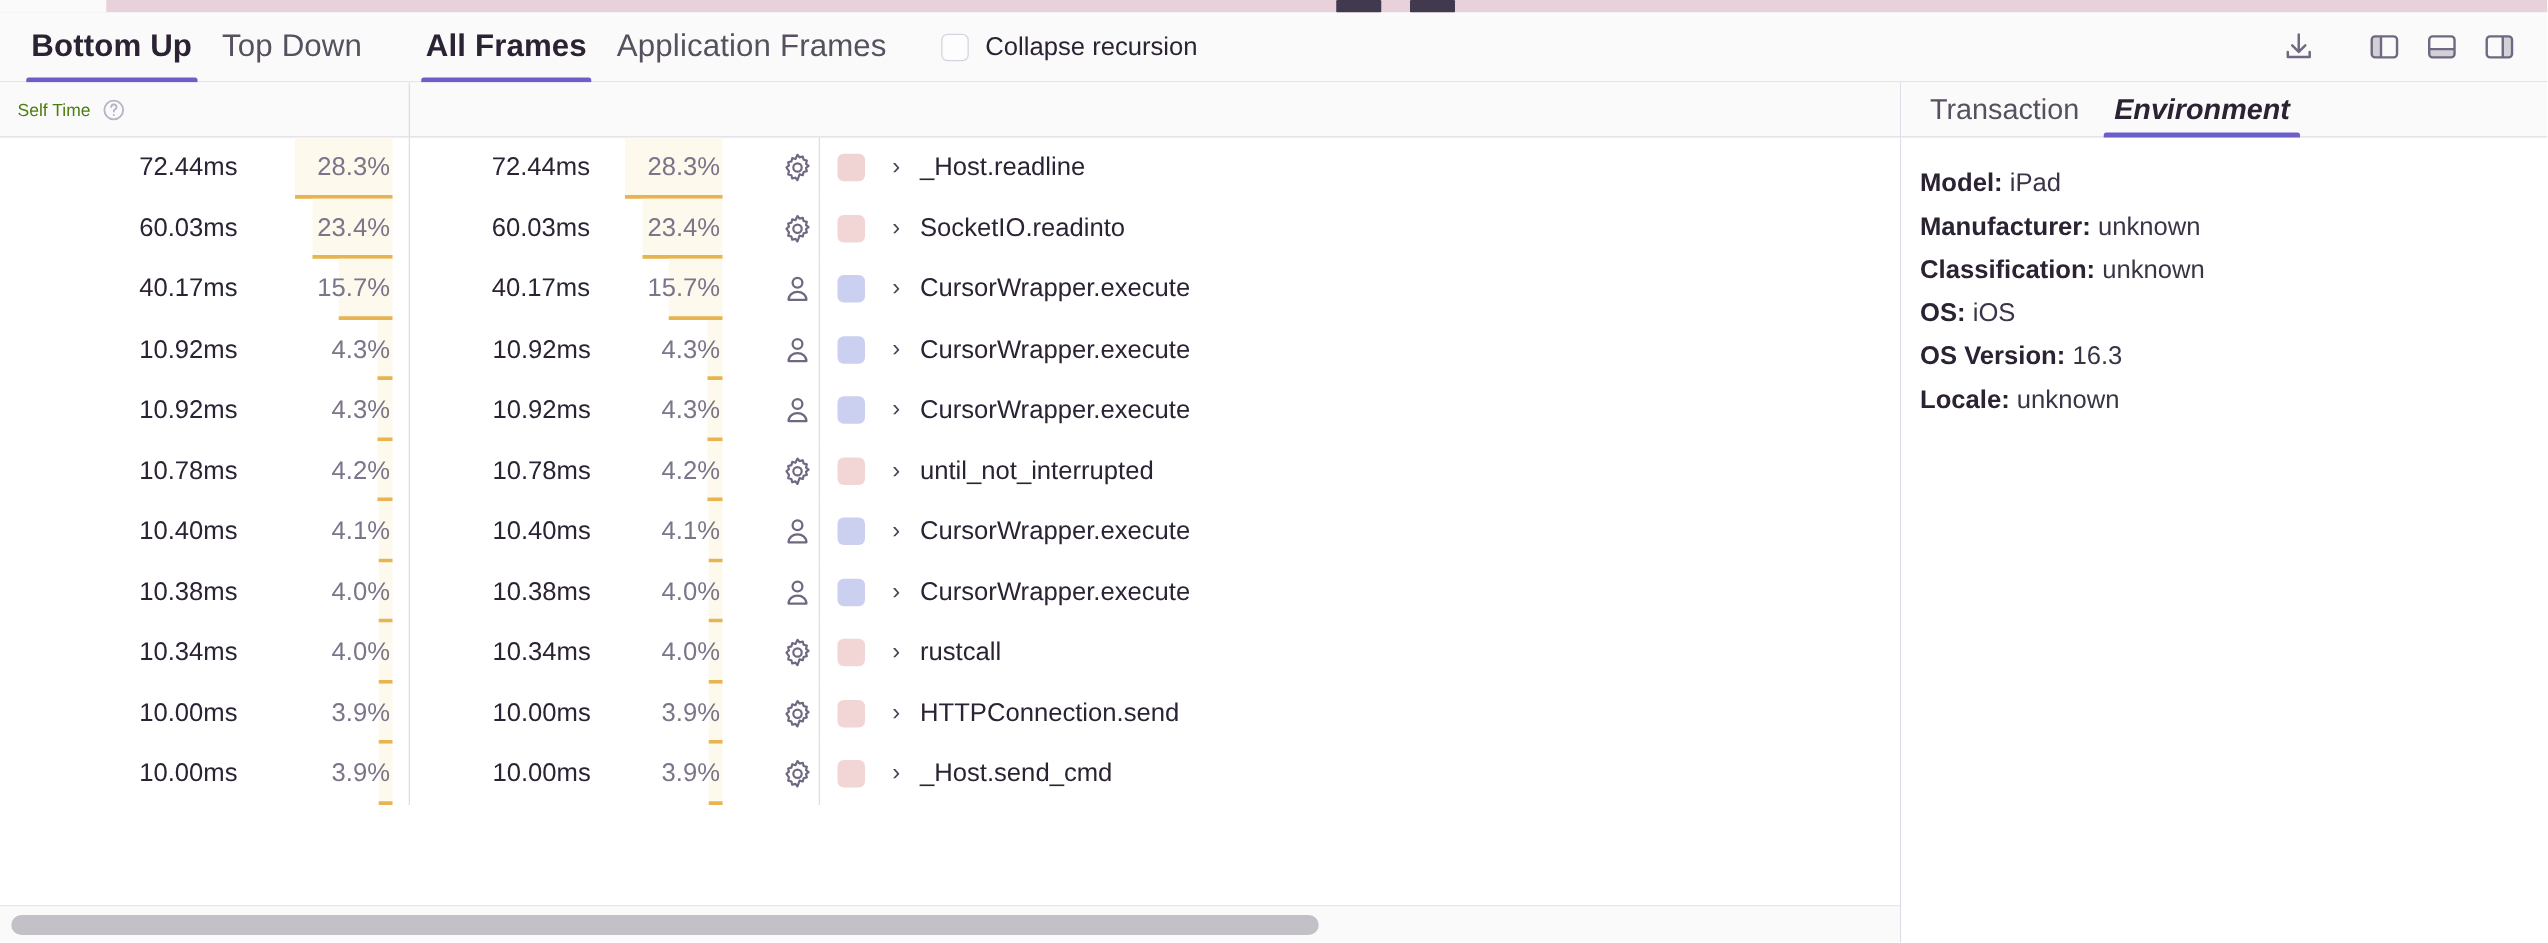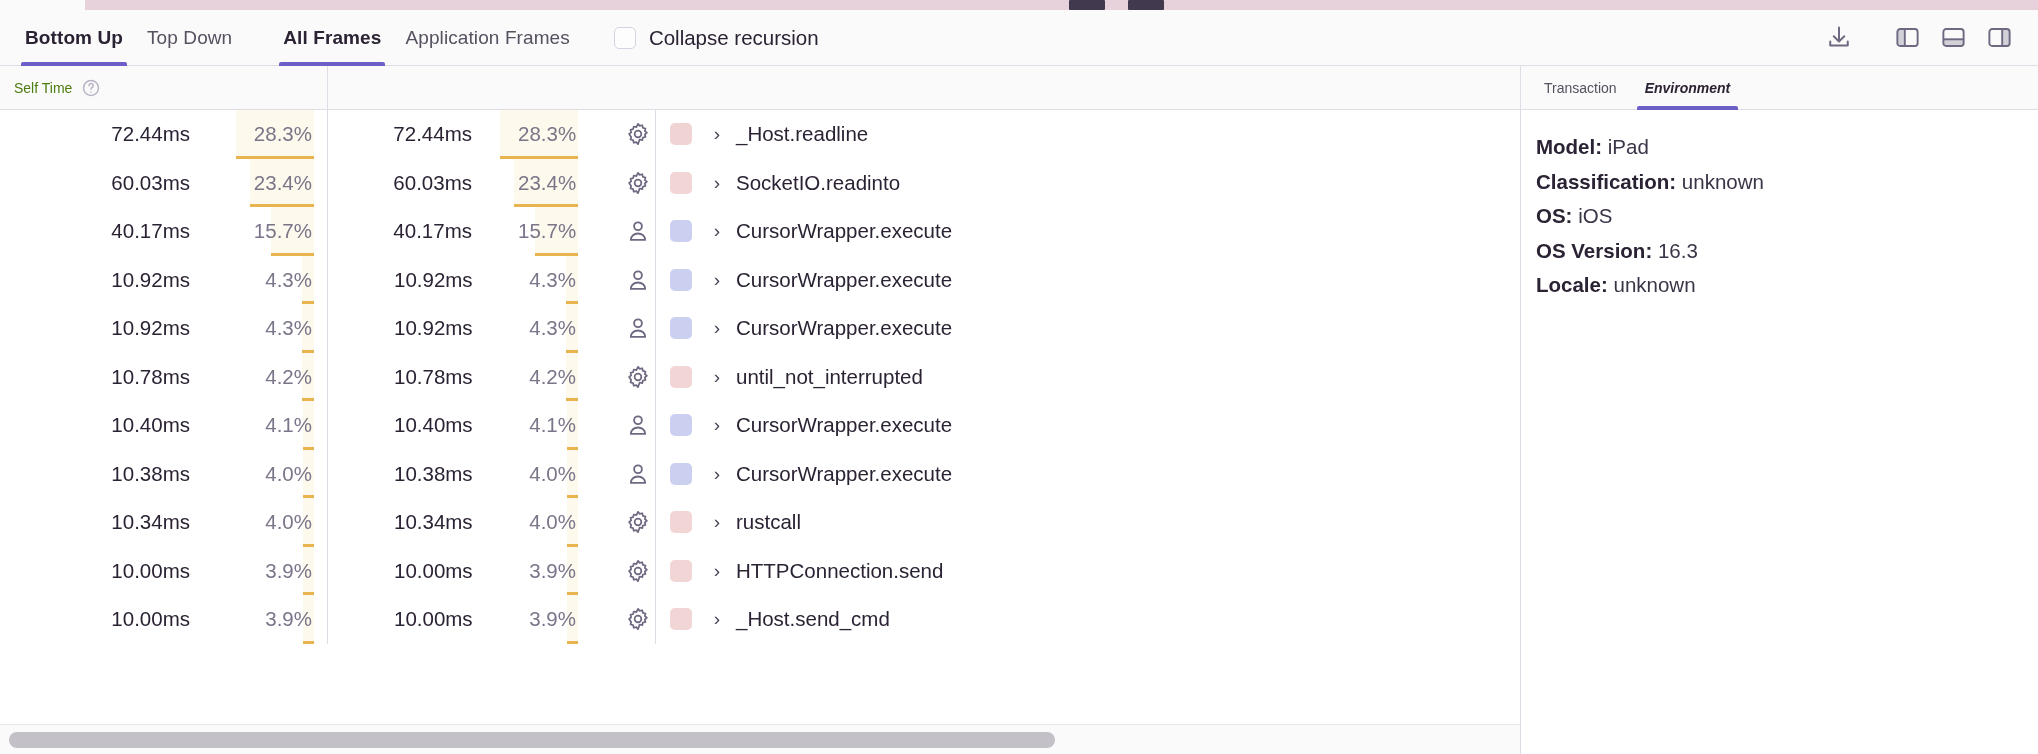--- a/index.html
+++ b/index.html
@@ -34,21 +34,21 @@
     background: #fafafa;
     border-bottom: 1px solid #e0dce5;
     display: flex; align-items: center;
   }
   .toolbar-left { display: flex; align-items: center; height: 56px; padding-left: 13px; }
   .tab {
     position: relative;
     height: 56px;
     display: flex; align-items: center;
     padding: 0 12px;
-    font-size: 19px;
+    font-size: 25px;
     color: #56505f;
     letter-spacing: .1px;
     cursor: pointer;
     white-space: nowrap;
   }
   .tab.active { color: #2b2233; font-weight: 700; }
   .tab.active::after {
     content: ""; position: absolute; left: 8px; right: 8px; bottom: 0;
     height: 4px; background: #6c5fc7; border-radius: 2px 2px 0 0;
   }
@@ -193,21 +193,21 @@
   .side-tabs {
     display: flex; align-items: center;
     height: 44px; background: #fafafa;
     border-bottom: 1px solid #e0dce5;
     padding-left: 15px;
     flex: 0 0 auto;
   }
   .side-tab {
     position: relative; height: 44px;
     display: flex; align-items: center; padding: 0 8px;
-    font-size: 14px; color: #56505f; cursor: pointer; white-space: nowrap;
+    font-size: 23px; color: #56505f; cursor: pointer; white-space: nowrap;
   }
   .side-tab + .side-tab { margin-left: 12px; }
   .side-tab.active { color: #2b2233; font-weight: 700; font-style: italic; }
   .side-tab.active::after {
     content: ""; position: absolute; left: 0; right: 0; bottom: 0;
     height: 4px; background: #6c5fc7; border-radius: 2px 2px 0 0;
   }
   .side-body { padding: 20px 0 0 15px; }
   .kv { font-size: 20.5px; color: #2b2233; line-height: 34.5px; white-space: nowrap; }
   .kv b { font-weight: 700; }
@@ -613,20 +613,21 @@
       </div>
     </div>
 
     <div class="side-pane">
       <div class="side-tabs">
         <div class="side-tab">Transaction</div>
         <div class="side-tab active">Environment</div>
       </div>
       <div class="side-body" id="side-body">
           <div class="kv"><b>Model:</b> <span class="v">iPad</span></div>
+          <div class="kv"><b>Manufacturer:</b> <span class="v">unknown</span></div>
           <div class="kv"><b>Classification:</b> <span class="v">unknown</span></div>
           <div class="kv"><b>OS:</b> <span class="v">iOS</span></div>
           <div class="kv"><b>OS Version:</b> <span class="v">16.3</span></div>
           <div class="kv"><b>Locale:</b> <span class="v">unknown</span></div>
         </div>
     </div>
 
   </div>
 </div>
 

